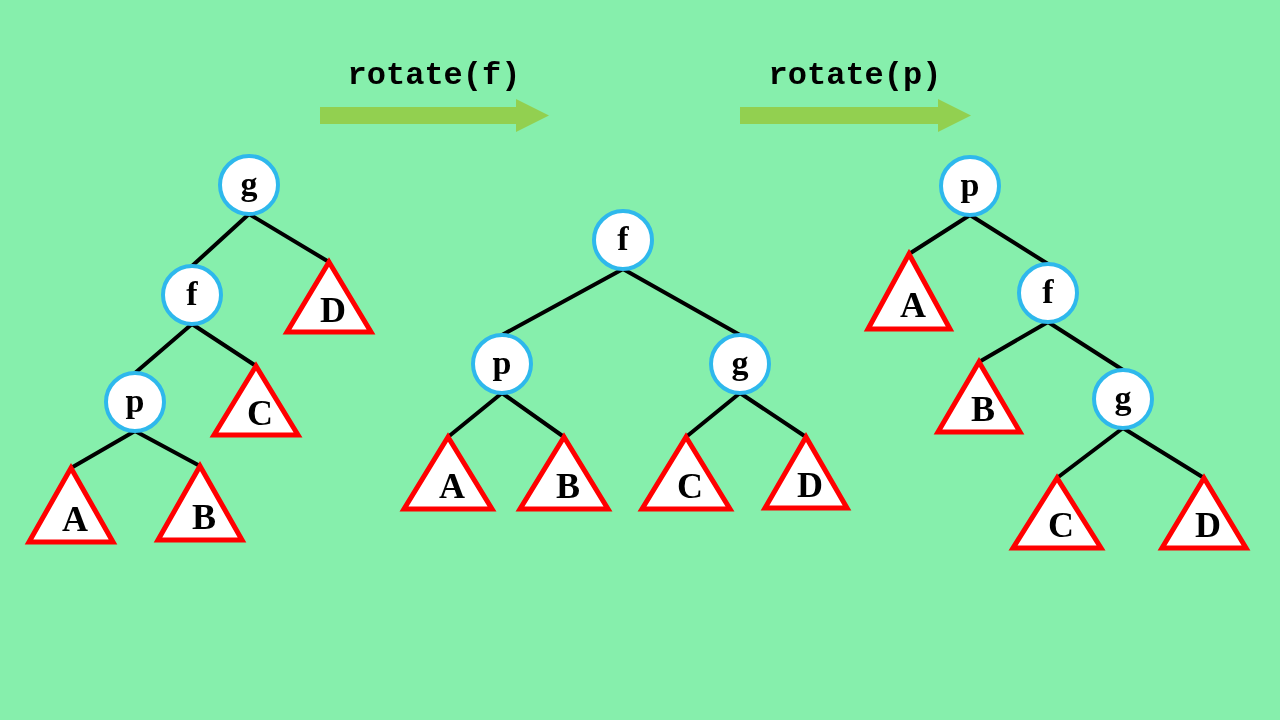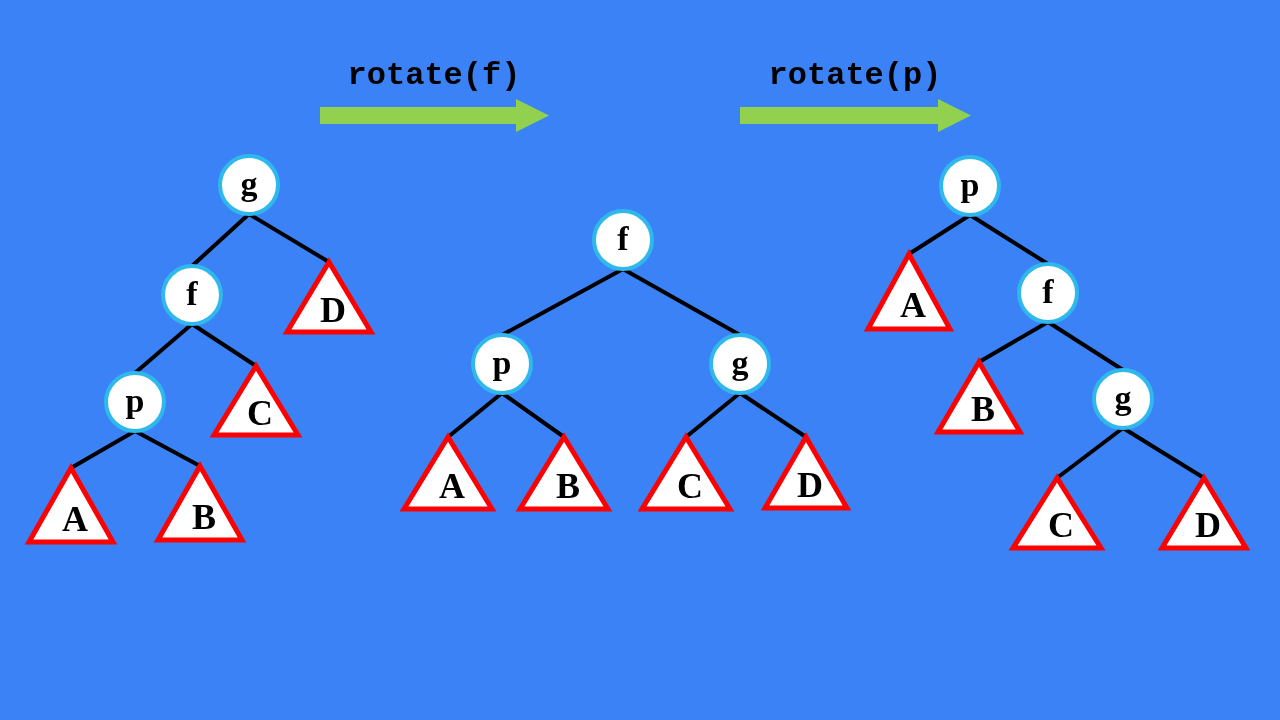--- a/index.html
+++ b/index.html
@@ -10,21 +10,21 @@
   body {
     width: 1280px;
     height: 720px;
     overflow: hidden;
     font-family: "Liberation Sans", sans-serif;
   }
   #canvas {
     position: relative;
     width: 1280px;
     height: 720px;
-    background: #3b82f6;
+    background: #86efac;
   }
   svg#diagram {
     position: absolute;
     top: 0;
     left: 0;
     width: 1280px;
     height: 720px;
     display: block;
   }
   .edge-line {

